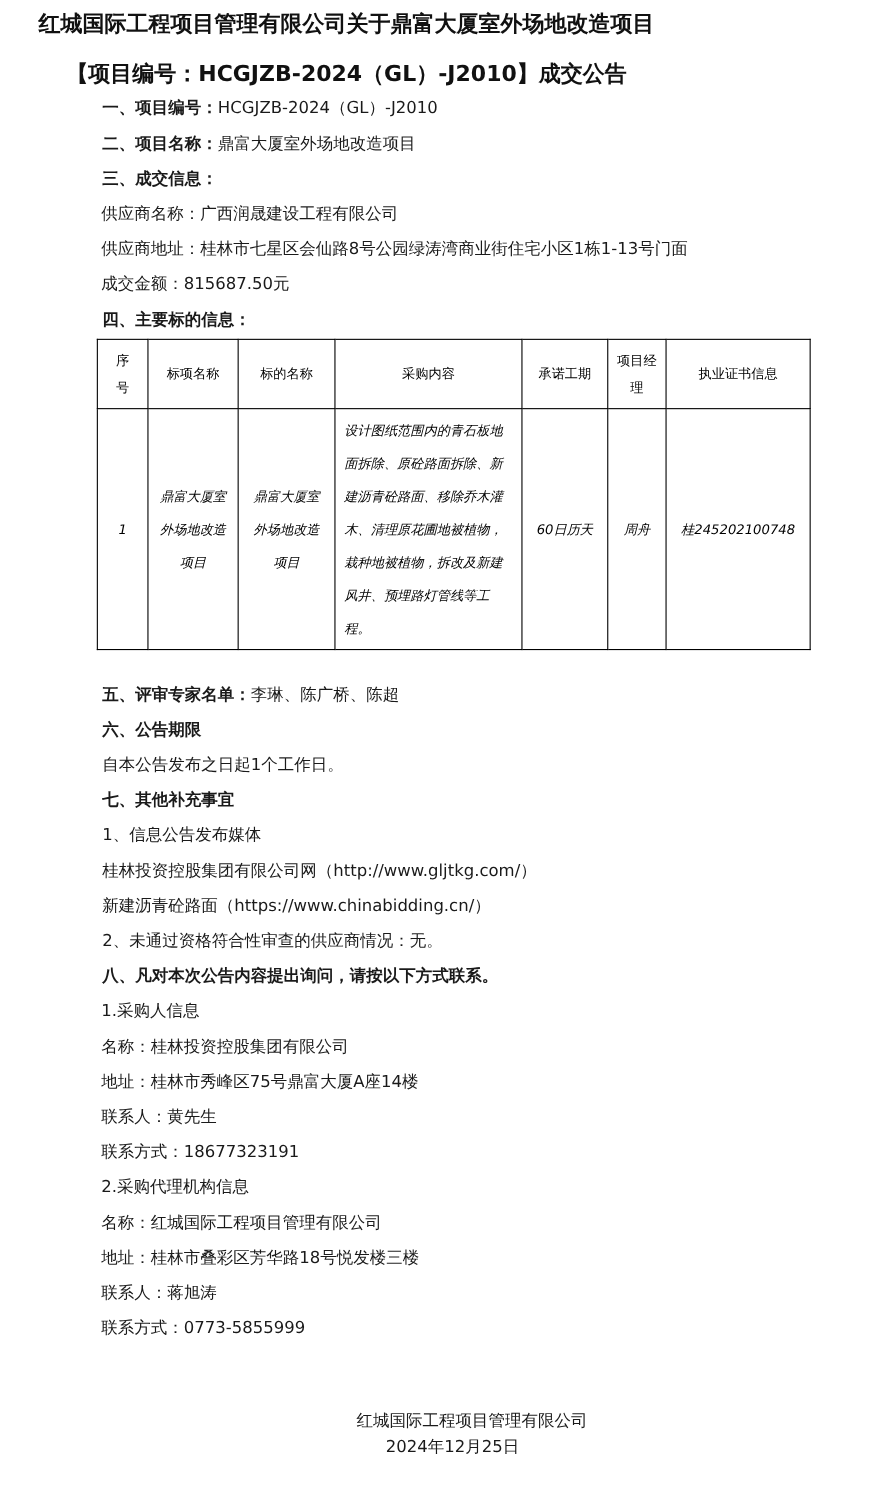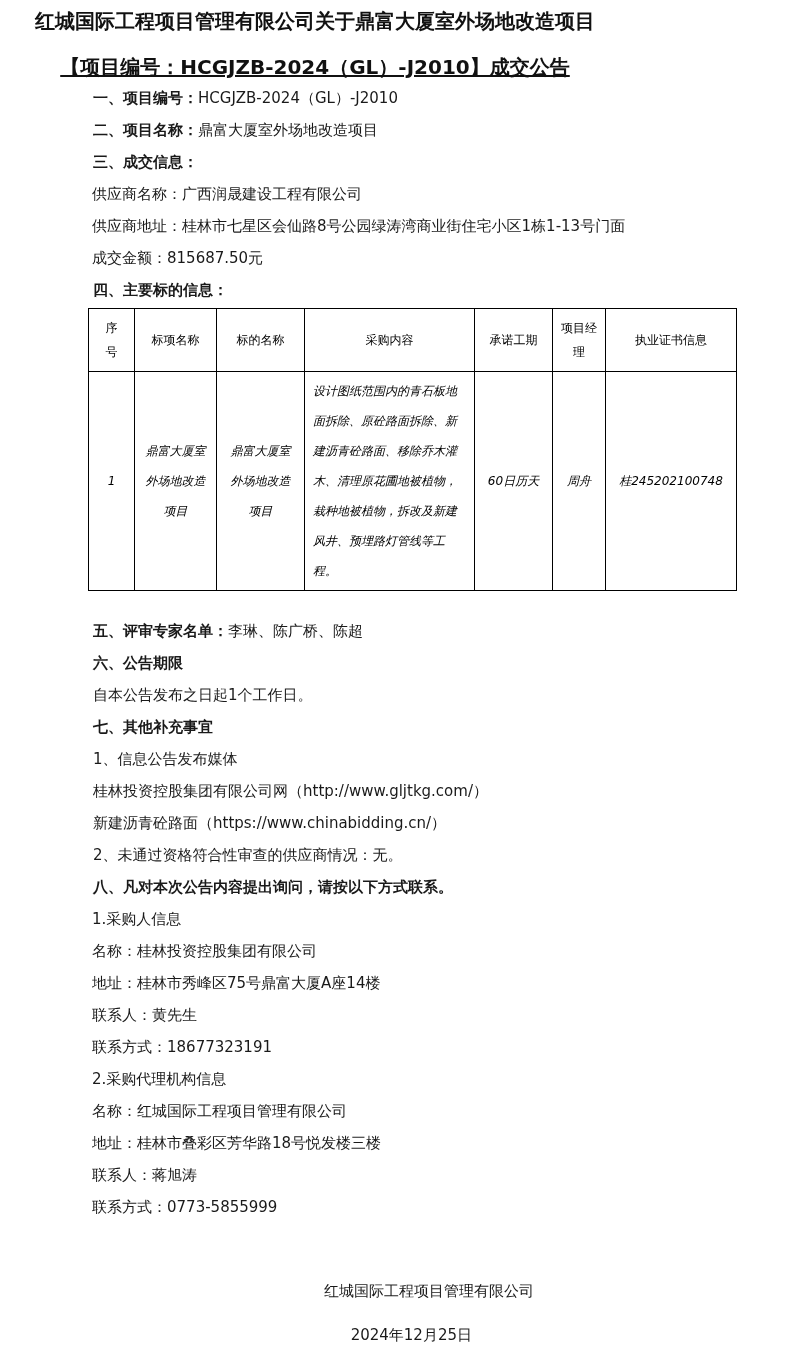--- a/index.html
+++ b/index.html
@@ -15,21 +15,21 @@
 
   .title {
     text-align: center;
     font-weight: 700;
     font-size: 20px;
     line-height: 26px;
     color: #111;
     white-space: nowrap;
   }
   .t1 { padding-top: 8px; }
-  .t2 { margin-top: 20px; text-decoration: underline; }
+  .t2 { margin-top: 20px; }
 
   .line {
     font-size: 15px;
     line-height: 32px;
     padding-left: 93px;
     white-space: nowrap;
   }
   .first-line { margin-top: 2px; }
   .ind { padding-left: 92px; }
   .b { font-weight: 700; }
@@ -64,21 +64,20 @@
 
   .footer-company {
     margin-top: 56px;
     font-size: 15px;
     line-height: 24px;
     text-align: right;
     padding-right: 96px;
     white-space: nowrap;
   }
   .footer-date {
-    margin-top: 20px;
     font-size: 15px;
     line-height: 24px;
     text-align: right;
     padding-right: 158px;
     white-space: nowrap;
   }
 </style>
 </head>
 <body>
 

